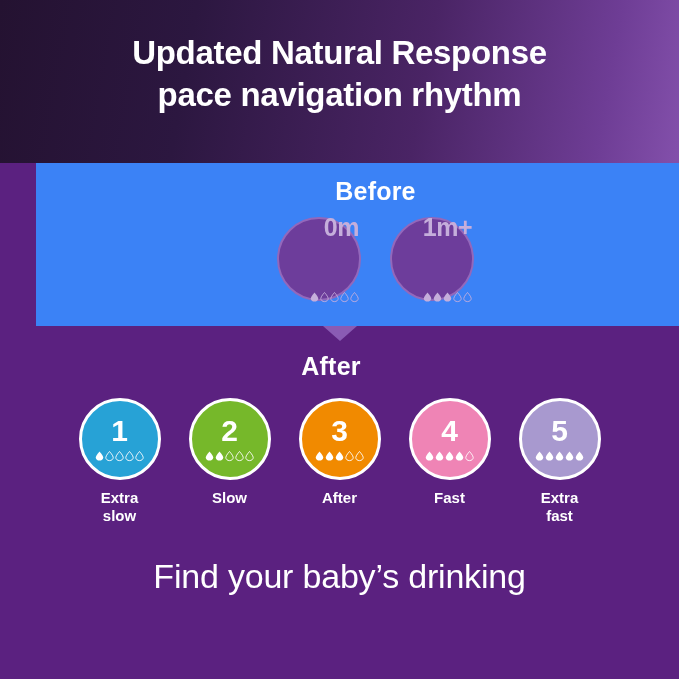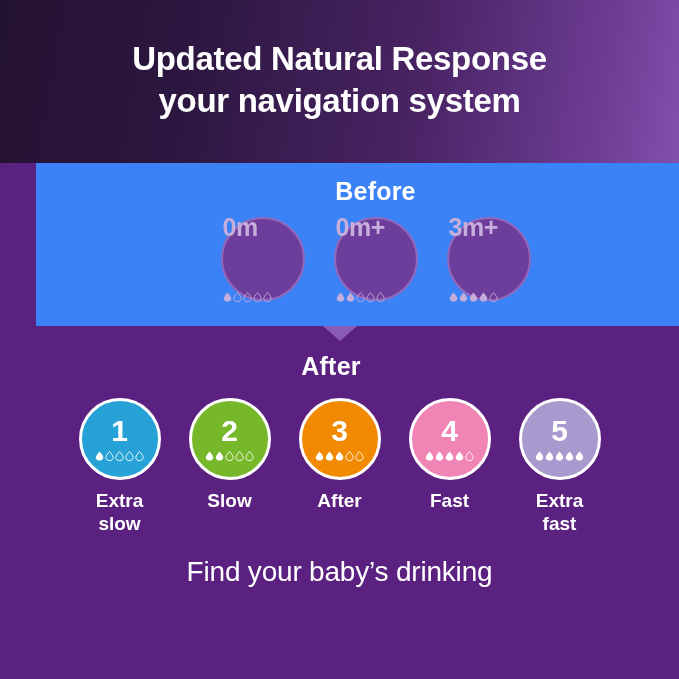--- a/index.html
+++ b/index.html
@@ -22,21 +22,21 @@
   .header-band {
     position: absolute;
     left: 0; top: 0;
     width: 679px;
     height: 163px;
     background: linear-gradient(100deg, #241231 0%, #2c1740 28%, #4a2465 62%, #6e3d95 88%, #8350ab 100%);
   }
   .header-title {
     position: absolute;
     left: 0;
-    top: 38px;
+    top: 32px;
     width: 679px;
     text-align: center;
     color: #ffffff;
     font-size: 33px;
     font-weight: bold;
     line-height: 1.28;
     letter-spacing: -0.3px;
   }
   .header-title .line { display: block; }
 
@@ -81,21 +81,21 @@
   }
   .before-circle {
     width: 84px;
     height: 84px;
     border-radius: 50%;
     background: #6d3d9b;
     border: 2px solid #9368bb;
     box-sizing: border-box;
     display: flex;
     flex-direction: column;
-    align-items: flex-start;
+    align-items: flex-end;
     justify-content: center;
     gap: 48px;
   }
   .before-age {
     color: #c5aedb;
     font-size: 25px;
     font-weight: bold;
     line-height: 1;
     margin-bottom: 3px;
     letter-spacing: -0.5px;
@@ -154,50 +154,50 @@
   .after-num {
     color: #ffffff;
     font-size: 30px;
     font-weight: bold;
     line-height: 1;
     margin-bottom: 3px;
   }
   .after-label {
     margin-top: 9px;
     color: #ffffff;
-    font-size: 19px;
+    font-size: 15px;
     font-weight: bold;
     text-align: center;
     line-height: 1.22;
   }
   .after-label .l2 { display: block; }
 
   
   .footer-text {
     position: absolute;
     left: 0; top: 554px;
     width: 679px;
     text-align: center;
     color: #ffffff;
-    font-size: 28px;
+    font-size: 34px;
     font-weight: normal;
     line-height: 1.32;
     letter-spacing: -0.2px;
   }
   .footer-text .line { display: block; }
 </style>
 </head>
 <body>
 
 <div id="infographic">
 
   <div class="header-band">
     <div class="header-title">
       <span class="line">Updated Natural Response</span>
-      <span class="line">your navigation system</span>
+      <span class="line">pace navigation rhythm</span>
     </div>
   </div>
 
   <div class="before-band">
     <div class="section-heading before-heading">Before</div>
     <div class="row before-row" id="before-row">
         <div class="before-item">
           <div class="before-circle">
             <div class="before-age">0m</div>
             <div class="drops">
@@ -214,55 +214,33 @@
                 <path d="M8 1 C8 1 14.6 8.2 14.6 11.6 C14.6 14.9 11.6 17.2 8 17.2 C4.4 17.2 1.4 14.9 1.4 11.6 C1.4 8.2 8 1 8 1 Z" fill="none" stroke="#c5aedb" stroke-width="1.6"></path>
               </svg>
               <svg viewBox="0 0 16 18" class="drop">
                 <path d="M8 1 C8 1 14.6 8.2 14.6 11.6 C14.6 14.9 11.6 17.2 8 17.2 C4.4 17.2 1.4 14.9 1.4 11.6 C1.4 8.2 8 1 8 1 Z" fill="none" stroke="#c5aedb" stroke-width="1.6"></path>
               </svg>
             </div>
           </div>
         </div>
         <div class="before-item">
           <div class="before-circle">
-            <div class="before-age">0m+</div>
+            <div class="before-age">1m+</div>
             <div class="drops">
               <svg viewBox="0 0 16 18" class="drop">
                 <path d="M8 1 C8 1 14.6 8.2 14.6 11.6 C14.6 14.9 11.6 17.2 8 17.2 C4.4 17.2 1.4 14.9 1.4 11.6 C1.4 8.2 8 1 8 1 Z" fill="#c5aedb" stroke="none"></path>
               </svg>
               <svg viewBox="0 0 16 18" class="drop">
                 <path d="M8 1 C8 1 14.6 8.2 14.6 11.6 C14.6 14.9 11.6 17.2 8 17.2 C4.4 17.2 1.4 14.9 1.4 11.6 C1.4 8.2 8 1 8 1 Z" fill="#c5aedb" stroke="none"></path>
               </svg>
               <svg viewBox="0 0 16 18" class="drop">
-                <path d="M8 1 C8 1 14.6 8.2 14.6 11.6 C14.6 14.9 11.6 17.2 8 17.2 C4.4 17.2 1.4 14.9 1.4 11.6 C1.4 8.2 8 1 8 1 Z" fill="none" stroke="#c5aedb" stroke-width="1.6"></path>
-              </svg>
-              <svg viewBox="0 0 16 18" class="drop">
-                <path d="M8 1 C8 1 14.6 8.2 14.6 11.6 C14.6 14.9 11.6 17.2 8 17.2 C4.4 17.2 1.4 14.9 1.4 11.6 C1.4 8.2 8 1 8 1 Z" fill="none" stroke="#c5aedb" stroke-width="1.6"></path>
-              </svg>
-              <svg viewBox="0 0 16 18" class="drop">
-                <path d="M8 1 C8 1 14.6 8.2 14.6 11.6 C14.6 14.9 11.6 17.2 8 17.2 C4.4 17.2 1.4 14.9 1.4 11.6 C1.4 8.2 8 1 8 1 Z" fill="none" stroke="#c5aedb" stroke-width="1.6"></path>
-              </svg>
-            </div>
-          </div>
-        </div>
-        <div class="before-item">
-          <div class="before-circle">
-            <div class="before-age">3m+</div>
-            <div class="drops">
-              <svg viewBox="0 0 16 18" class="drop">
                 <path d="M8 1 C8 1 14.6 8.2 14.6 11.6 C14.6 14.9 11.6 17.2 8 17.2 C4.4 17.2 1.4 14.9 1.4 11.6 C1.4 8.2 8 1 8 1 Z" fill="#c5aedb" stroke="none"></path>
               </svg>
               <svg viewBox="0 0 16 18" class="drop">
-                <path d="M8 1 C8 1 14.6 8.2 14.6 11.6 C14.6 14.9 11.6 17.2 8 17.2 C4.4 17.2 1.4 14.9 1.4 11.6 C1.4 8.2 8 1 8 1 Z" fill="#c5aedb" stroke="none"></path>
-              </svg>
-              <svg viewBox="0 0 16 18" class="drop">
-                <path d="M8 1 C8 1 14.6 8.2 14.6 11.6 C14.6 14.9 11.6 17.2 8 17.2 C4.4 17.2 1.4 14.9 1.4 11.6 C1.4 8.2 8 1 8 1 Z" fill="#c5aedb" stroke="none"></path>
-              </svg>
-              <svg viewBox="0 0 16 18" class="drop">
-                <path d="M8 1 C8 1 14.6 8.2 14.6 11.6 C14.6 14.9 11.6 17.2 8 17.2 C4.4 17.2 1.4 14.9 1.4 11.6 C1.4 8.2 8 1 8 1 Z" fill="#c5aedb" stroke="none"></path>
+                <path d="M8 1 C8 1 14.6 8.2 14.6 11.6 C14.6 14.9 11.6 17.2 8 17.2 C4.4 17.2 1.4 14.9 1.4 11.6 C1.4 8.2 8 1 8 1 Z" fill="none" stroke="#c5aedb" stroke-width="1.6"></path>
               </svg>
               <svg viewBox="0 0 16 18" class="drop">
                 <path d="M8 1 C8 1 14.6 8.2 14.6 11.6 C14.6 14.9 11.6 17.2 8 17.2 C4.4 17.2 1.4 14.9 1.4 11.6 C1.4 8.2 8 1 8 1 Z" fill="none" stroke="#c5aedb" stroke-width="1.6"></path>
               </svg>
             </div>
           </div>
         </div>
       </div>
   </div>
 

